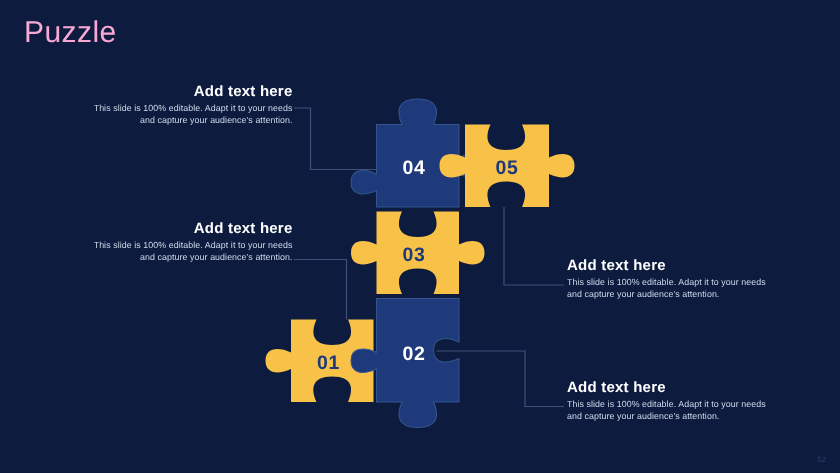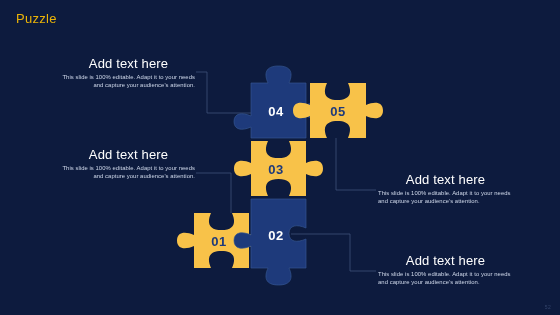--- a/index.html
+++ b/index.html
@@ -14,38 +14,37 @@
     background: #0d1b3e;
     overflow: hidden;
     font-family: "Liberation Sans", sans-serif;
   }
 
   
   #slide-title {
     position: absolute;
     left: 16px;
     top: 11px;
-    font-size: 13px;
+    font-size: 20px;
     font-weight: 400;
     letter-spacing: 0.3px;
-    color: #eab308;
+    color: #f9a8d4;
   }
 
   
   .text-block {
     position: absolute;
     color: #e8edf7;
   }
   .tb-heading {
-    font-size: 13px;
-    font-weight: normal;
+    font-size: 10px;
+    font-weight: bold;
     color: #ffffff;
     margin: 0 0 1.5px 0;
     letter-spacing: 0.15px;
-    text-align: center;
   }
   .tb-body {
     font-size: 5.9px;
     line-height: 8.3px;
     color: #cfd8ea;
     margin: 0;
     letter-spacing: 0.05px;
   }
   .align-right { text-align: right; }
   .align-left  { text-align: left;  }

